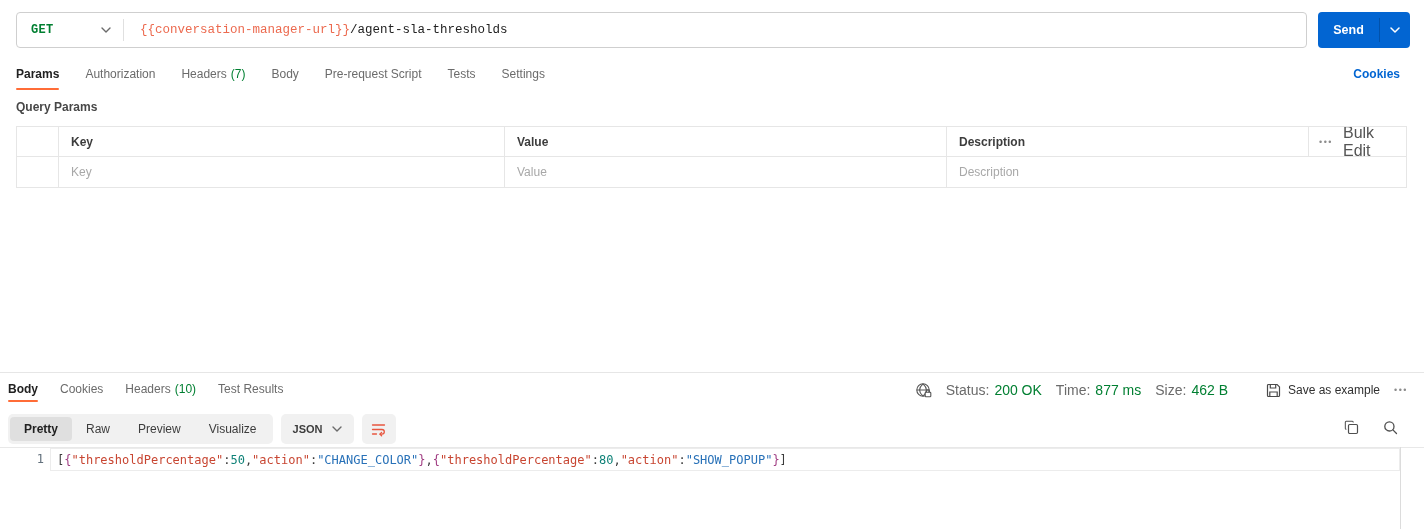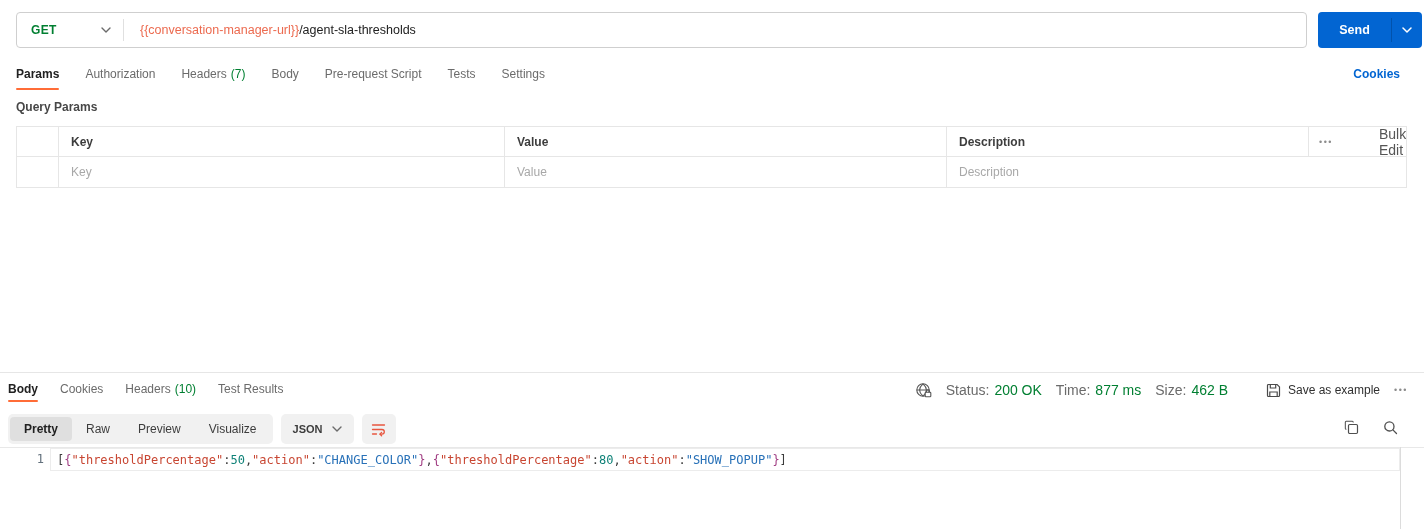--- a/index.html
+++ b/index.html
@@ -1,29 +1,29 @@
 <!DOCTYPE html>
 <html><head>
 <meta charset="utf-8">
 <style>
   * { margin:0; padding:0; box-sizing:border-box; }
   html,body { width:1424px; height:529px; background:#ffffff; font-family:"Liberation Sans", sans-serif; overflow:hidden; position:relative; }
 
   
-  .request-bar { position:absolute; left:16px; top:12px; width:1291px; height:36px; border:1px solid #CFCFCF; border-radius:4px; background:#fff; display:flex; align-items:center; }
+  .request-bar { position:absolute; left:16px; top:12px; width:1291px; height:36px; border:1px solid #CFCFCF; border-radius:4px; background:#fff; display:flex; align-items:center;font-family:Liberation Mono, monospace; }
   .method-selector { display:flex; align-items:center; justify-content:space-between; width:106px; padding:0 12px 0 14px; height:100%; cursor:pointer; }
   .method-label { font-size:12px; font-weight:700; color:#007F31; letter-spacing:.3px; }
   .chev { width:10px; height:6px; display:inline-block; }
   .chev svg { display:block; }
   .bar-divider { width:1px; height:22px; background:#E0E0E0; }
   .url-text { padding-left:16px; font-size:12.5px; display:flex; align-items:center; white-space:nowrap; }
   .url-var { color:#EC6A4F; }
   .url-path { color:#212121; }
 
-  .send-button { position:absolute; left:1318px; top:12px; width:104px; height:36px; background:#0265D2; border-radius:4px; display:flex; align-items:stretch; cursor:pointer; }
+  .send-button { position:absolute; left:1318px; top:12px; width:92px; height:36px; background:#0265D2; border-radius:4px; display:flex; align-items:stretch; cursor:pointer; }
   .send-main { flex:1; display:flex; align-items:center; justify-content:center; color:#fff; font-size:12.5px; font-weight:600; }
   .send-split { width:1px; background:rgba(0,0,0,0.18); margin:6px 0; }
   .send-caret { width:30px; display:flex; align-items:center; justify-content:center; }
 
   
   .req-tabs { position:absolute; left:16px; top:62px; display:flex; gap:26px; }
   .tab { position:relative; font-size:12px; color:#6B6B6B; padding:5px 0 9px; cursor:pointer; white-space:nowrap; }
   .tab .count { color:#007F31; margin-left:4px; }
   .tab.active { color:#212121; font-weight:600; }
   .tab.active::after { content:""; position:absolute; left:0; right:0; bottom:0; height:2px; background:#FF6C37; border-radius:1px; }
@@ -35,21 +35,21 @@
   .pt-row { display:grid; grid-template-columns:41px 446px 442px 362px 1fr; height:30px; }
   .pt-row.header { border-bottom:1px solid #E6E6E6; }
   .pt-cell { display:flex; align-items:center; padding-left:12px; border-left:1px solid #E6E6E6; overflow:hidden; }
   .pt-cell.first { border-left:none; }
   .pt-row.body .pt-cell.actions { border-left:none; }
   .pt-head-label { font-size:12px; font-weight:600; color:#3D3D3D; }
   .pt-input { border:none; outline:none; background:transparent; font-family:"Liberation Sans",sans-serif; font-size:12px; color:#212121; width:95%; }
   .pt-input::placeholder { color:#A8A8A8; }
   .bulk-edit-cell { display:flex; align-items:center; gap:10px; padding-left:10px; }
   .dots { color:#8C8C8C; font-size:9px; letter-spacing:1.5px; cursor:pointer; }
-  .bulk-edit-label { font-size:14px; color:#555; cursor:pointer;margin-left:36px; }
+  .bulk-edit-label { font-size:16px; color:#555; cursor:pointer; }
 
   
   .resp-top-border { position:absolute; left:0; top:372px; width:1424px; height:1px; background:#E6E6E6; }
   .resp-tabs { position:absolute; left:8px; top:378px; display:flex; gap:22px; }
   .resp-tabs .tab { padding:4px 0 6px; }
 
   .resp-meta { position:absolute; right:16px; top:378px; height:24px; display:flex; align-items:center; gap:14px; }
   .meta-group { display:flex; align-items:center; gap:5px; font-size:14px; }
   .meta-label { color:#6B6B6B; }
   .meta-value { color:#007F31; }

